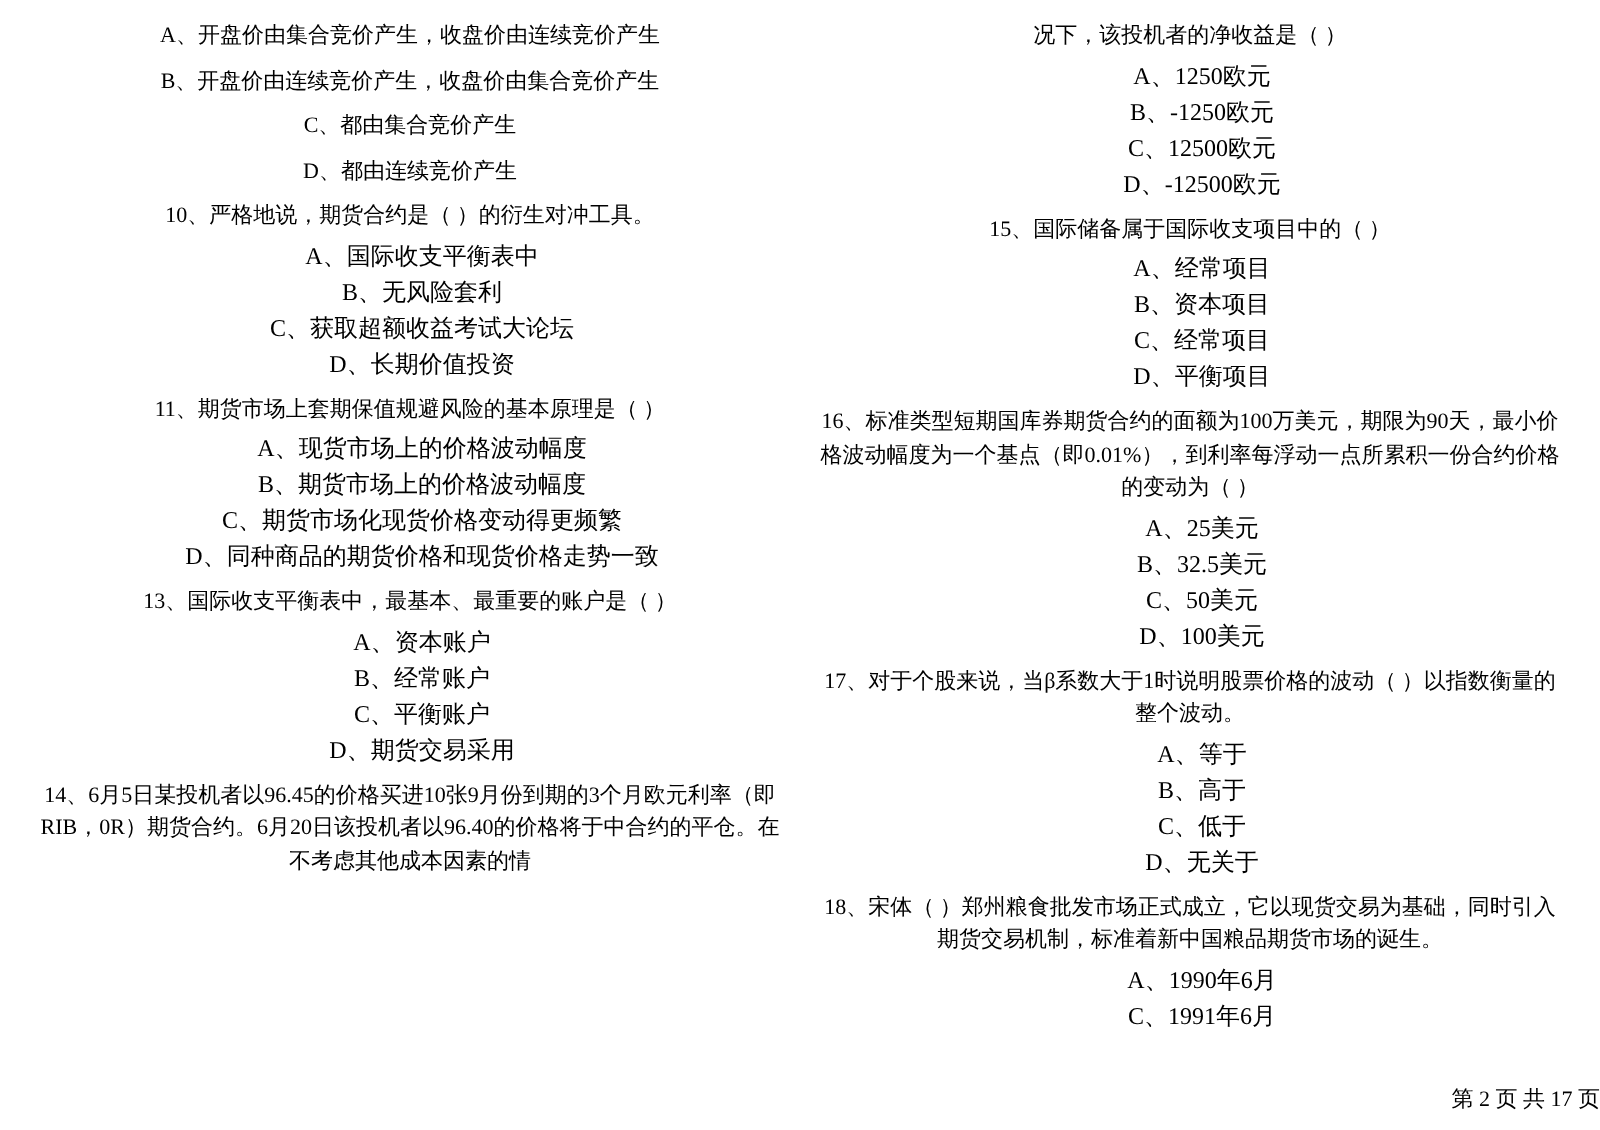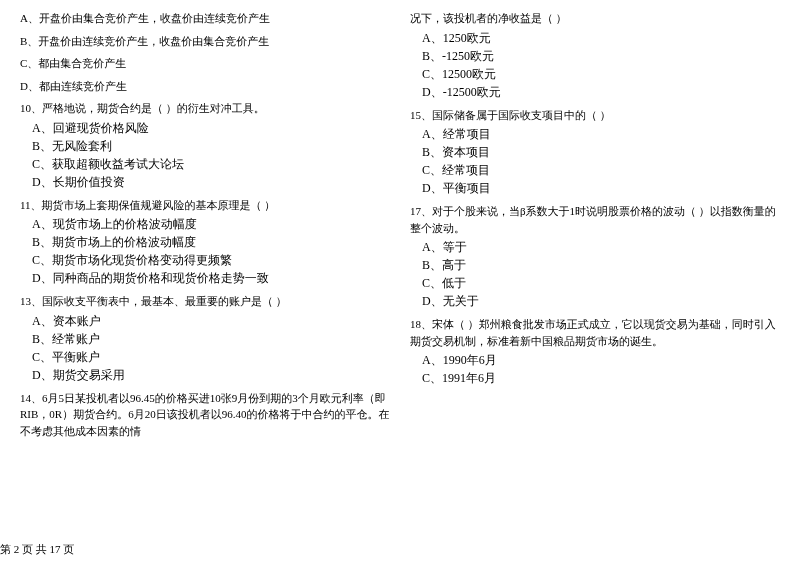--- a/index.html
+++ b/index.html
@@ -18,20 +18,21 @@
     }
     .page {
       width: 800px;
       height: 565px;
       padding: 10px 20px;
       position: relative;
     }
     .columns {
       display: flex;
       gap: 20px;
+      text-align: center;
     }
     .col {
       flex: 1;
       min-width: 0;
     }
     .question {
       margin-bottom: 6px;
       line-height: 1.5;
     }
     .question-title {
@@ -42,21 +43,21 @@
     .option {
       font-size: 12px;
       line-height: 1.5;
       padding-left: 12px;
     }
     .page-footer {
       position: absolute;
       bottom: 8px;
       left: 0;
       right: 0;
-      text-align: left;
+      text-align: right;
       font-size: 11px;
     }
   </style>
 </head>
 <body>
 
 <div class="page">
   <div class="columns">
 
     <div class="col">
@@ -69,21 +70,21 @@
       </div>
       <div class="question">
         <div class="question-title">C、都由集合竞价产生</div>
       </div>
       <div class="question">
         <div class="question-title">D、都由连续竞价产生</div>
       </div>
 
       <div class="question">
         <div class="question-title">10、严格地说，期货合约是（    ）的衍生对冲工具。</div>
-        <div class="option">A、回避现货价格风险</div>
+        <div class="option">A、国际收支平衡表中</div>
         <div class="option">B、无风险套利</div>
         <div class="option">C、获取超额收益考试大论坛</div>
         <div class="option">D、长期价值投资</div>
       </div>
 
       <div class="question">
         <div class="question-title">11、期货市场上套期保值规避风险的基本原理是（    ）</div>
         <div class="option">A、现货市场上的价格波动幅度</div>
         <div class="option">B、期货市场上的价格波动幅度</div>
         <div class="option">C、期货市场化现货价格变动得更频繁</div>
@@ -116,20 +117,27 @@
       </div>
 
       <div class="question">
         <div class="question-title">15、国际储备属于国际收支项目中的（    ）</div>
         <div class="option">A、经常项目</div>
         <div class="option">B、资本项目</div>
         <div class="option">C、经常项目</div>
         <div class="option">D、平衡项目</div>
       </div>
 
+      <div class="question">
+        <div class="question-title">16、标准类型短期国库券期货合约的面额为100万美元，期限为90天，最小价格波动幅度为一个基点（即0.01%），到利率每浮动一点所累积一份合约价格的变动为（    ）</div>
+        <div class="option">A、25美元</div>
+        <div class="option">B、32.5美元</div>
+        <div class="option">C、50美元</div>
+        <div class="option">D、100美元</div>
+      </div>
 
       <div class="question">
         <div class="question-title">17、对于个股来说，当β系数大于1时说明股票价格的波动（    ）以指数衡量的整个波动。</div>
         <div class="option">A、等于</div>
         <div class="option">B、高于</div>
         <div class="option">C、低于</div>
         <div class="option">D、无关于</div>
       </div>
 
       <div class="question">

